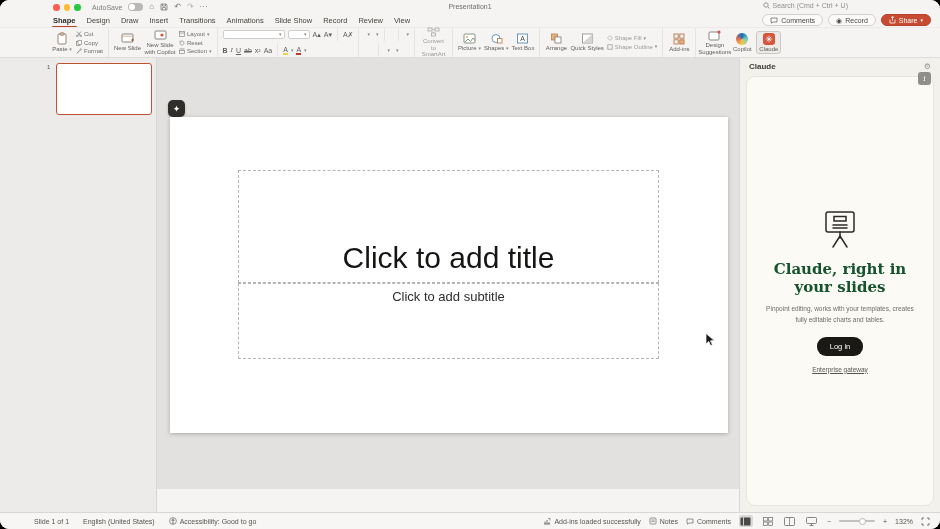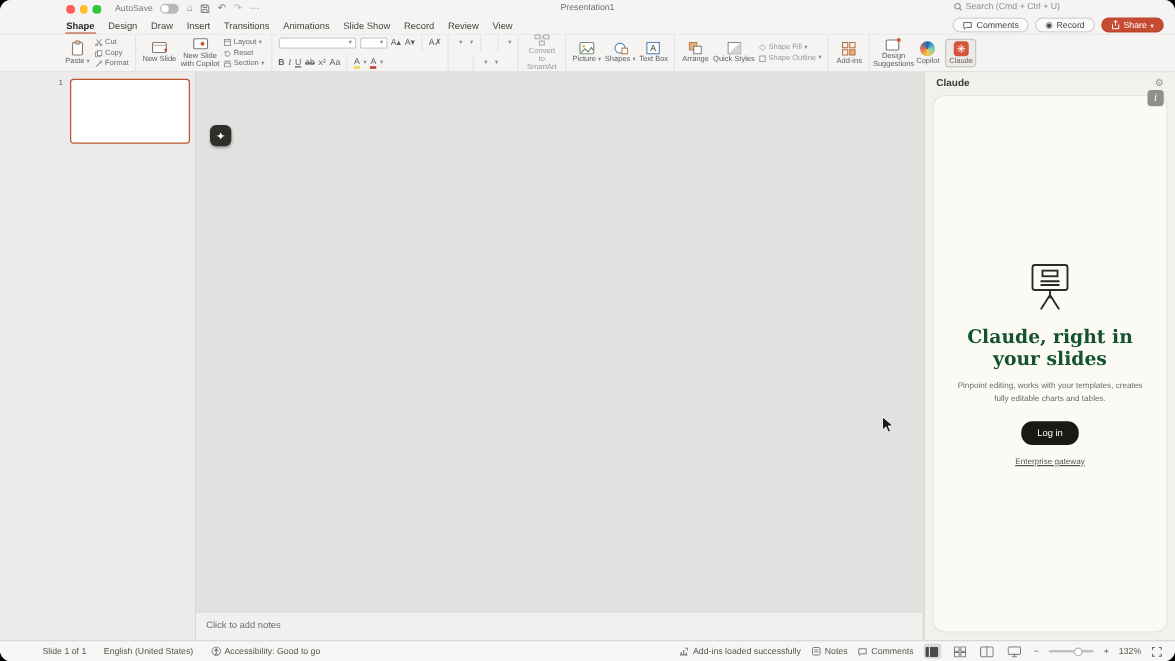--- a/index.html
+++ b/index.html
@@ -405,25 +405,30 @@
 
   <div class="thumbs">
     <span class="thumb-num">1</span>
     <div class="thumb-slide"></div>
   </div>
 
   <div class="canvas">
     <div class="sparkle-btn">
         <span>✦</span>
       </div>
-  </div>
-
-  <div class="notes">
-    <span>Click to add notes</span>
-  </div>
+    <div class="slide">
+      <div class="ph-title">
+        <span class="txt">Click to add title</span>
+      </div>
+      <div class="ph-sub">
+        <span class="txt">Click to add subtitle</span>
+      </div>
+    </div>
+  </div>
+
 
   <div class="sidebar">
     <div class="sb-header">
       <span>Claude</span>
       <span class="sb-gear">⚙</span>
     </div>
     <span class="info-badge">i</span>
     <div class="sb-card">
       <svg width="46" height="40" viewBox="0 0 46 40">
         <g fill="none" stroke="#2b2a27" stroke-width="1.5" stroke-linecap="round">

